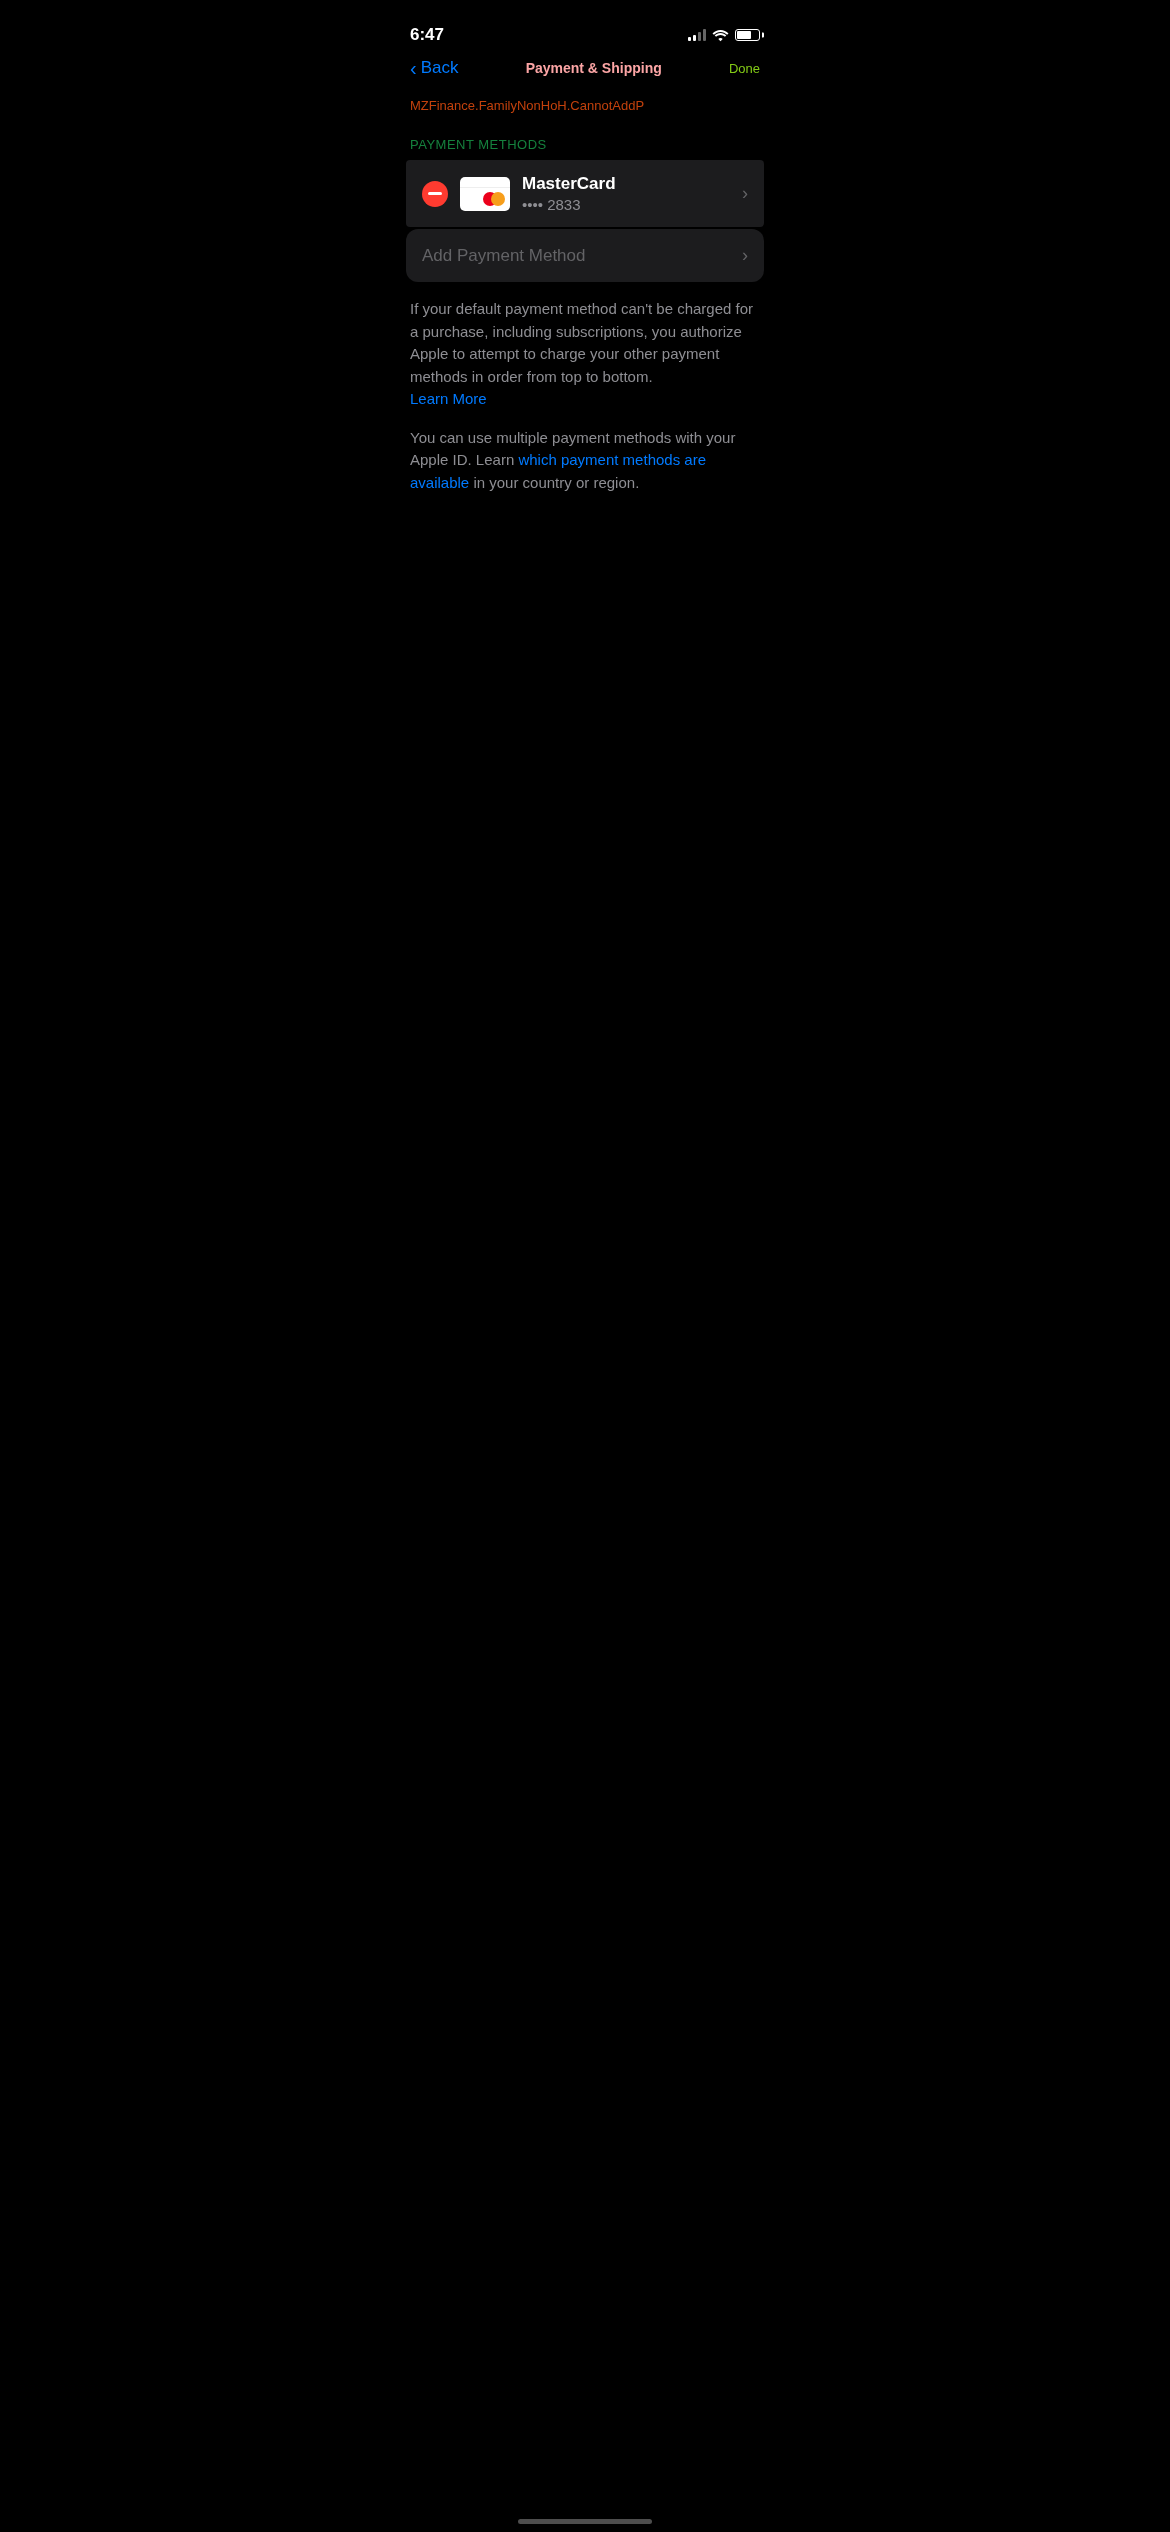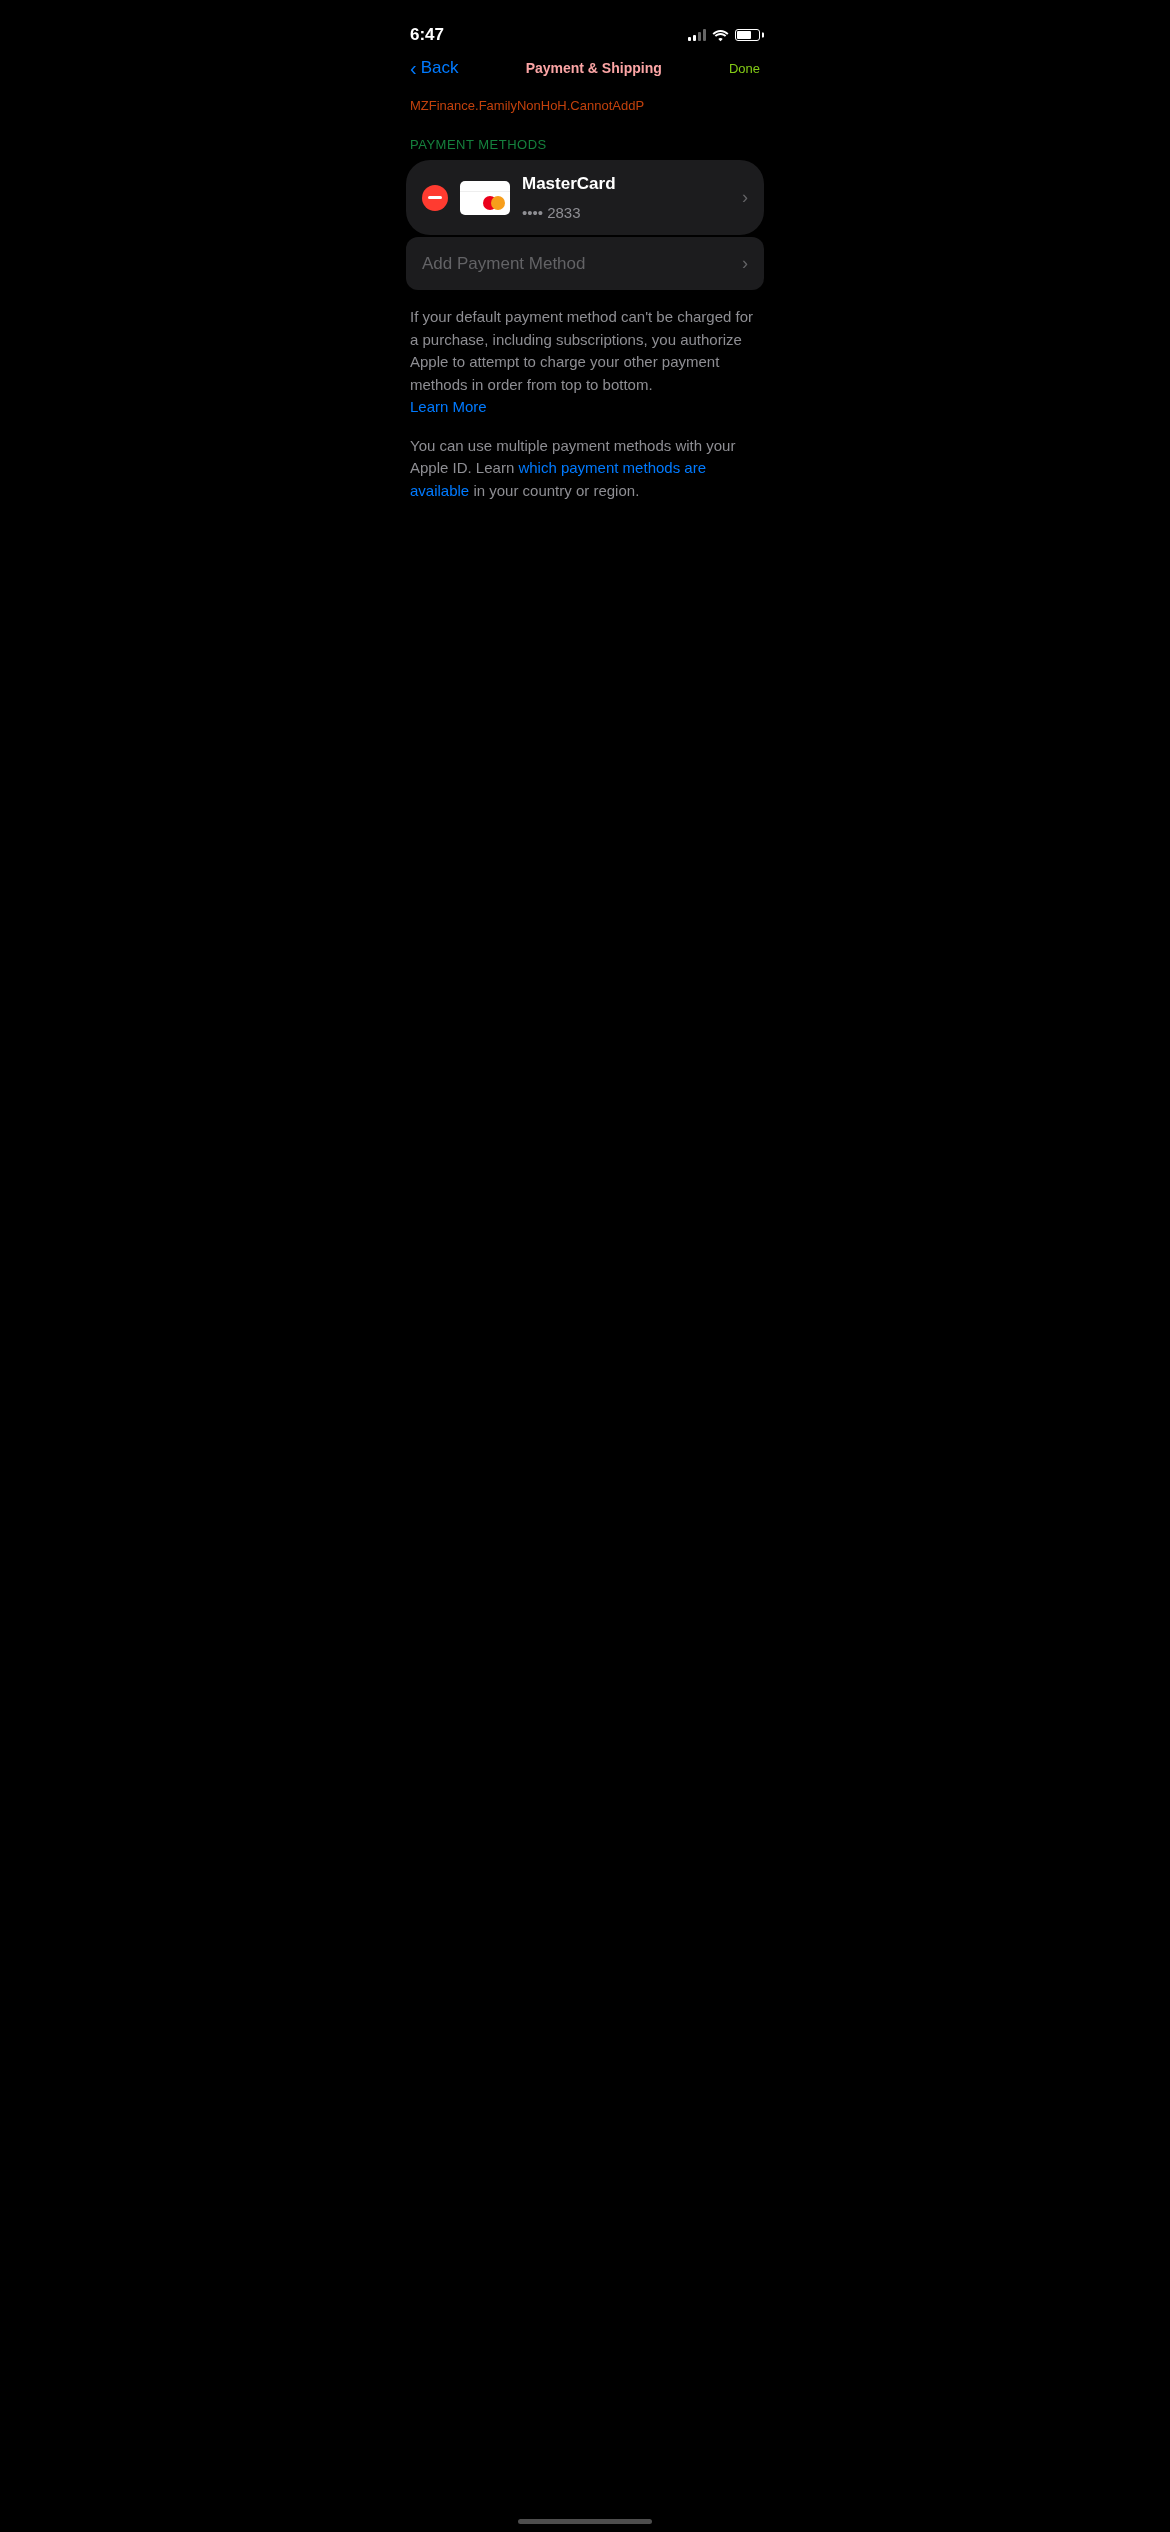--- a/index.html
+++ b/index.html
@@ -148,21 +148,21 @@
     
     .payment-methods-container {
       padding: 0 16px;
       display: flex;
       flex-direction: column;
       gap: 2px;
     }
 
     .payment-card-row {
       background-color: #1C1C1E;
-      border-radius: 24px;
+      border-radius: 4px;
       padding: 14px 16px;
       display: flex;
       align-items: center;
       gap: 12px;
       cursor: pointer;
     }
 
     .remove-button {
       width: 26px;
       height: 26px;
@@ -238,21 +238,21 @@
 
     .card-name {
       font-size: 17px;
       font-weight: 600;
       color: #ffffff;
     }
 
     .card-number {
       font-size: 15px;
       color: #8E8E93;
-      margin-top: 10px;
+      margin-top: 2px;
     }
 
     .chevron-right {
       color: #636366;
       font-size: 18px;
       font-weight: 500;
     }
 
     .add-payment-row {
       background-color: #1C1C1E;

